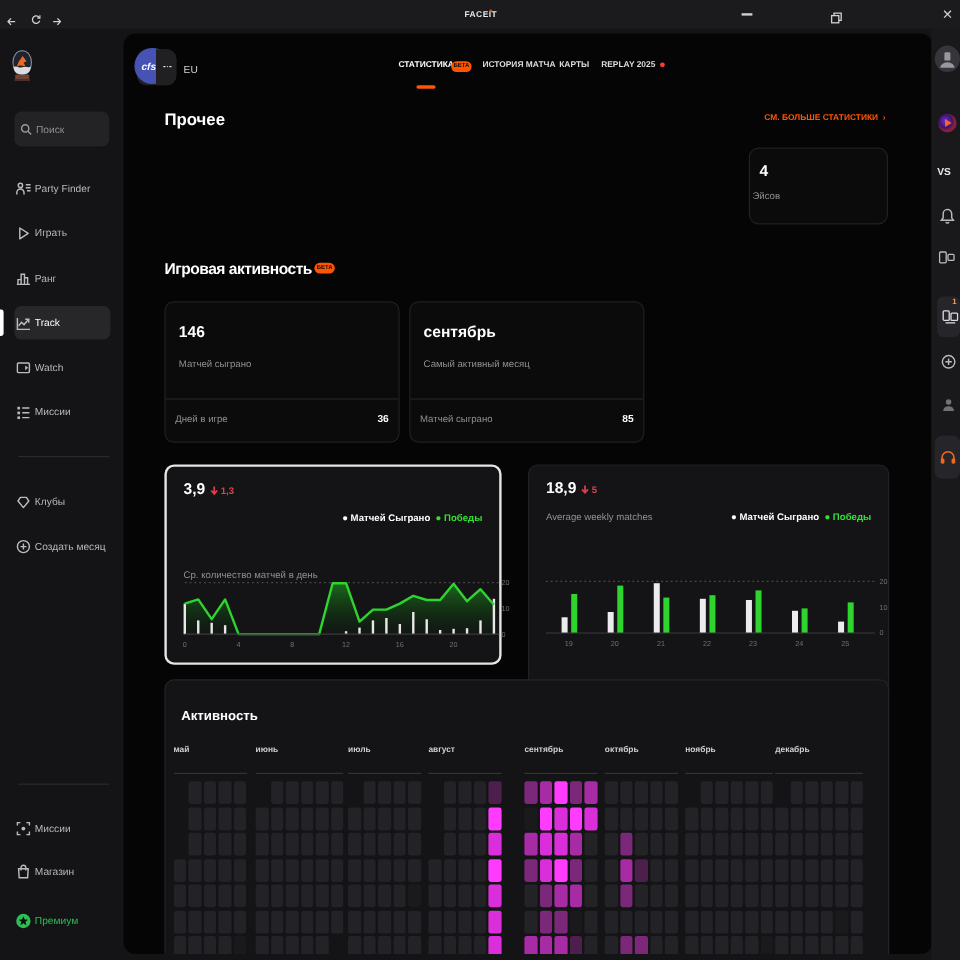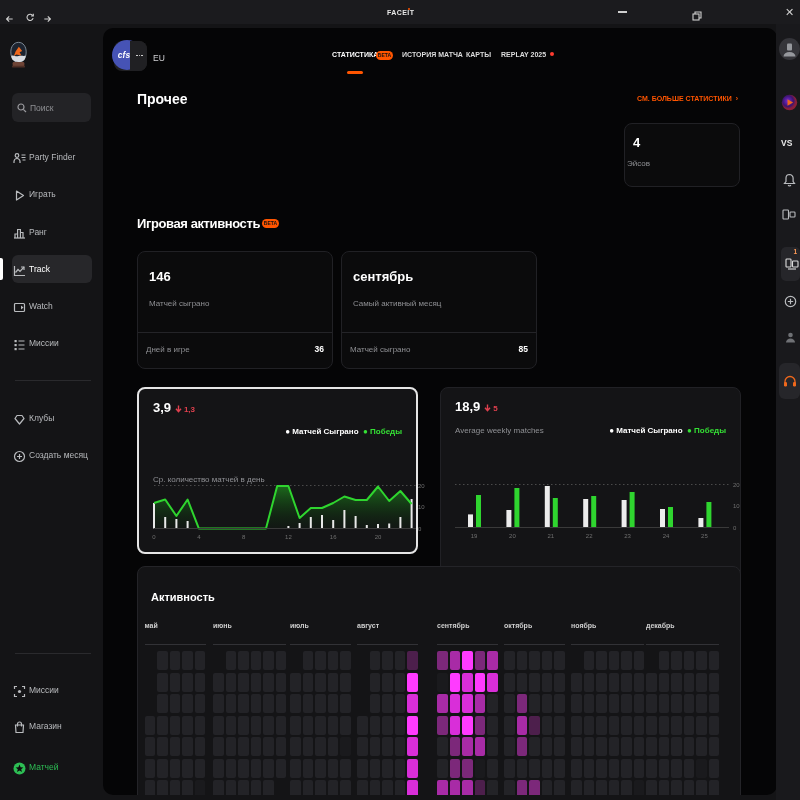--- a/index.html
+++ b/index.html
@@ -92,21 +92,21 @@
       <div style="position:absolute;left:29px;top:660.5px;font-size:8.5px;font-weight:normal;color:#b7b9bc;">Миссии</div>
       <div style="position:absolute;left:13px;top:695.5px;width:13px;height:13px;"><svg width="13" height="13" viewBox="0 0 13 13">
           <path d="M2.5 4 h8 l-0.5 7.5 h-7 Z" stroke="#b9bbbe" stroke-width="1.2" fill="none"></path>
           <path d="M4.5 5.5 V3 a2 2 0 0 1 4 0 V5.5" stroke="#b9bbbe" stroke-width="1.2" fill="none"></path>
         </svg></div>
       <div style="position:absolute;left:29px;top:696.5px;font-size:8.5px;font-weight:normal;color:#b7b9bc;">Магазин</div>
       <div style="position:absolute;left:13px;top:736.5px;width:13px;height:13px;"><svg width="13" height="13" viewBox="0 0 13 13">
           <circle cx="6.5" cy="6.5" r="6" fill="#2dbe54"></circle>
           <path d="M6.5 2.6 L7.6 5.3 L10.4 5.4 L8.2 7.2 L9 10 L6.5 8.4 L4 10 L4.8 7.2 L2.6 5.4 L5.4 5.3 Z" fill="#0d0d0d"></path>
         </svg></div>
-      <div style="position:absolute;left:29px;top:737.5px;font-size:8.5px;font-weight:normal;color:#2dbe54;">Матчей</div>
+      <div style="position:absolute;left:29px;top:737.5px;font-size:8.5px;font-weight:normal;color:#2dbe54;">Премиум</div>
       <div style="position:absolute;left:15px;top:356px;width:76px;height:1px;background:#2a2a2d;"></div>
       <div style="position:absolute;left:15px;top:629px;width:76px;height:1px;background:#2a2a2d;"></div>
 </div>
 <div style="position:absolute;left:103px;top:28px;width:674px;height:767px;background:#050506;border-radius:10px;overflow:hidden;">
 <div style="position:absolute;left:-103px;top:-28px;width:800px;height:800px;">
 
 <div style="position:absolute;left:114px;top:41px;width:33px;height:30px;background:#202023;border-radius:8px;"></div>
 <div style="position:absolute;left:112px;top:40px;width:30px;height:30px;border-radius:50%;background:#4653b5;text-align:center;line-height:30px;font-size:8.5px;font-style:italic;font-weight:bold;color:#fff;text-indent:-6px;">cfs</div>
 <div style="position:absolute;left:130px;top:41px;width:17px;height:30px;background:#202023;border-radius:0 8px 8px 0;"></div>
 <div style="position:absolute;left:136px;top:54.5px;width:8px;height:2px;">

